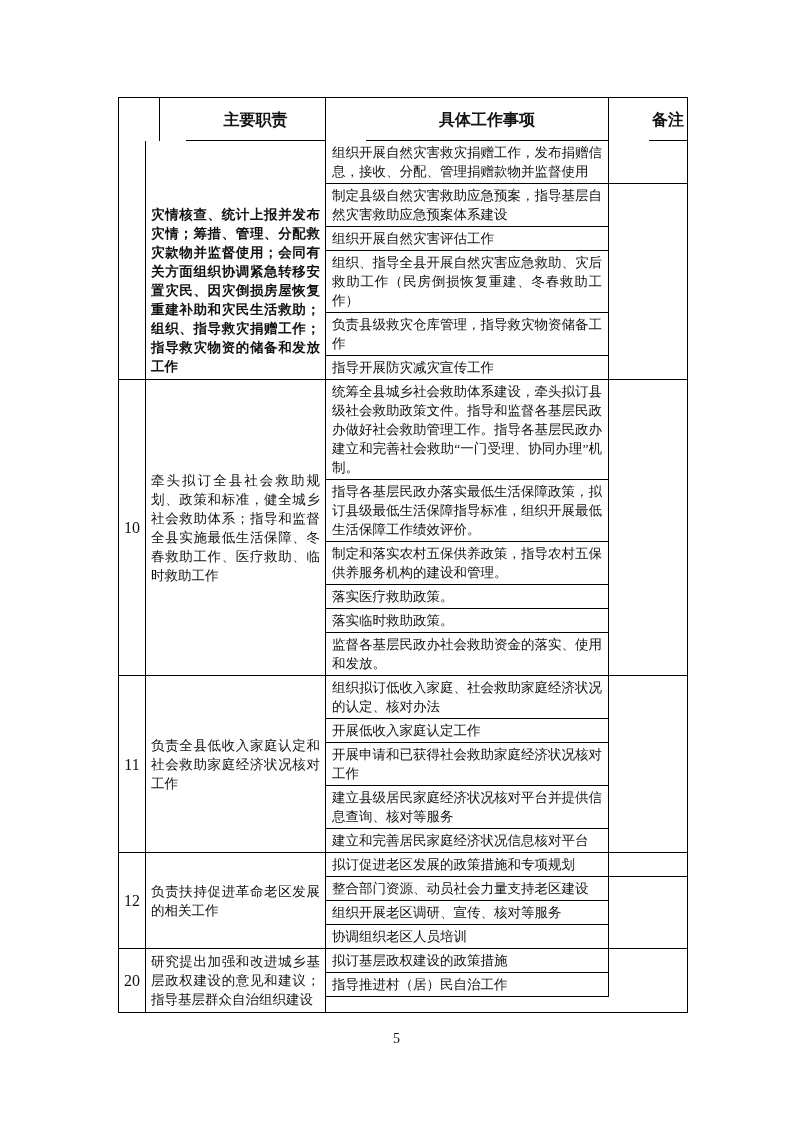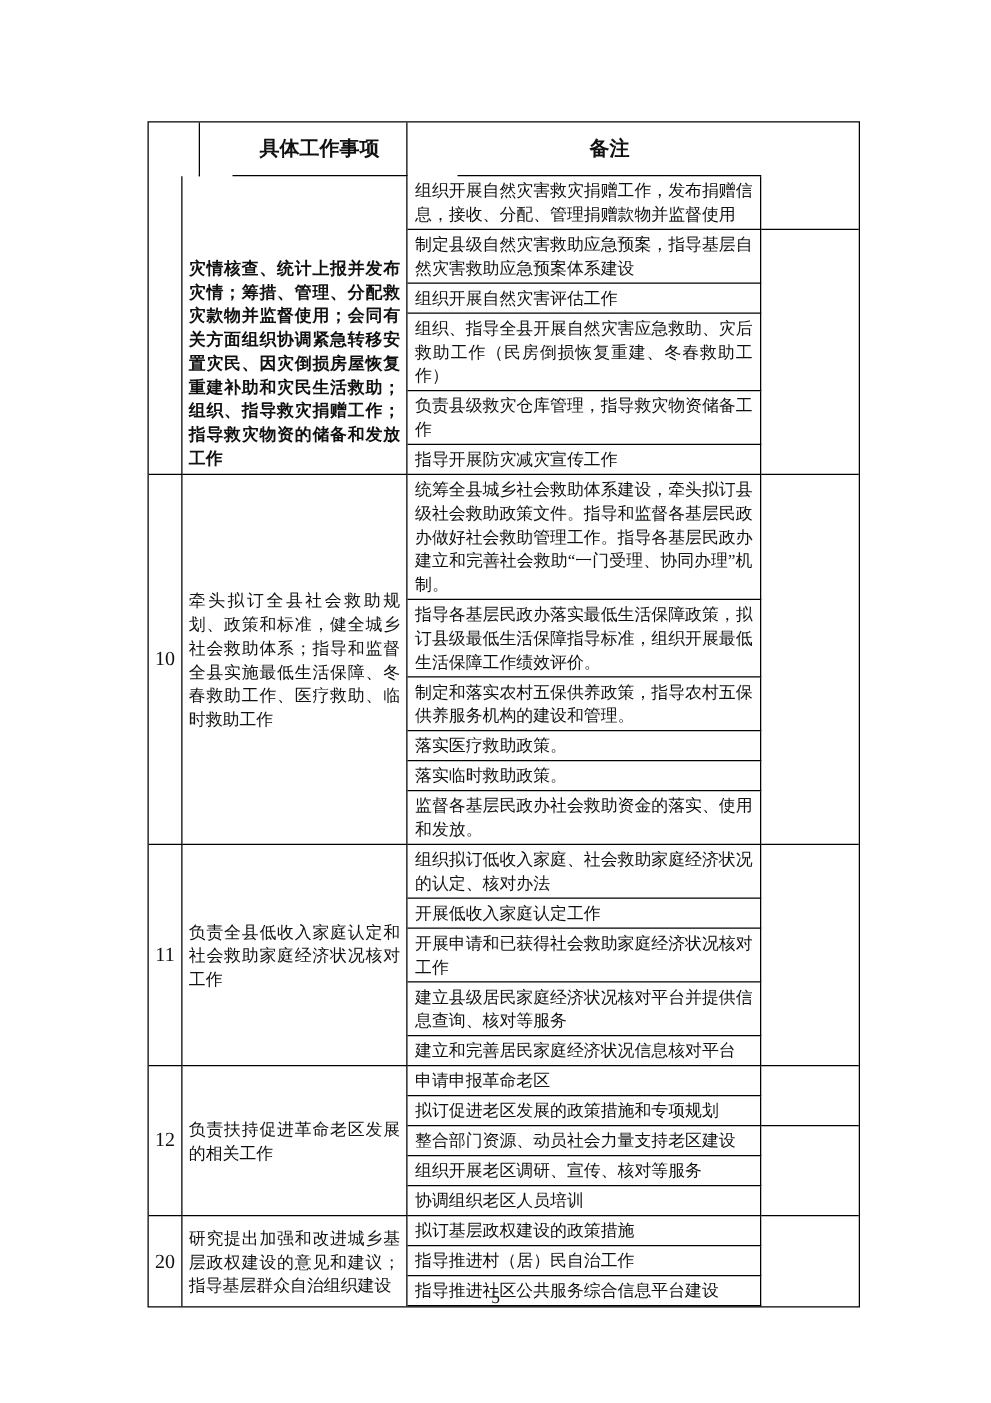--- a/index.html
+++ b/index.html
@@ -67,20 +67,21 @@
   }
 </style>
 </head>
 <body>
 
 <div class="page">
   <div class="doc-table">
 
     <div class="hdr-row">
       <div class="cell hdr-cell seq-hdr">序号</div>
+      <div class="cell hdr-cell">主要职责</div>
       <div class="cell hdr-cell">具体工作事项</div>
       <div class="cell hdr-cell remark-cell">备注</div>
     </div>
 
     <div class="block">
       <div class="cell num-cell" style="grid-column:1;grid-row:1/span 6;"></div>
       <div class="cell duty-cell top" style="grid-column:2;grid-row:1/span 6;">
           <span>灾情核查、统计上报并发布灾情；筹措、管理、分配救灾款物并监督使用；会同有关方面组织协调紧急转移安置灾民、因灾倒损房屋恢复重建补助和灾民生活救助；组织、指导救灾捐赠工作；指导救灾物资的储备和发放工作</span>
         </div>
       <div class="cell item-cell" style="grid-column:3;grid-row:1;">
@@ -152,23 +153,20 @@
           <span>建立和完善居民家庭经济状况信息核对平台</span>
         </div>
       <div class="cell remark-cell" style="grid-column:4;grid-row:1/span 5;"></div>
     </div>
 
     <div class="block">
       <div class="cell num-cell" style="grid-column:1;grid-row:1/span 5;">12</div>
       <div class="cell duty-cell" style="grid-column:2;grid-row:1/span 5;">
           <span>负责扶持促进革命老区发展的相关工作</span>
         </div>
-      <div class="cell item-cell" style="grid-column:3;grid-row:1;">
-          <span>申请申报革命老区</span>
-        </div>
       <div class="cell item-cell" style="grid-column:3;grid-row:2;">
           <span>拟订促进老区发展的政策措施和专项规划</span>
         </div>
       <div class="cell item-cell" style="grid-column:3;grid-row:3;">
           <span>整合部门资源、动员社会力量支持老区建设</span>
         </div>
       <div class="cell item-cell" style="grid-column:3;grid-row:4;">
           <span>组织开展老区调研、宣传、核对等服务</span>
         </div>
       <div class="cell item-cell" style="grid-column:3;grid-row:5;">
@@ -182,22 +180,19 @@
       <div class="cell num-cell no-bb" style="grid-column:1;grid-row:1/span 3;">20</div>
       <div class="cell duty-cell no-bb" style="grid-column:2;grid-row:1/span 3;">
           <span>研究提出加强和改进城乡基层政权建设的意见和建议；指导基层群众自治组织建设</span>
         </div>
       <div class="cell item-cell" style="grid-column:3;grid-row:1;">
           <span>拟订基层政权建设的政策措施</span>
         </div>
       <div class="cell item-cell" style="grid-column:3;grid-row:2;">
           <span>指导推进村（居）民自治工作</span>
         </div>
-      <div class="cell item-cell" style="grid-column:3;grid-row:3;">
-          <span>指导推进社区公共服务综合信息平台建设</span>
-        </div>
       <div class="cell remark-cell no-bb" style="grid-column:4;grid-row:1/span 3;"></div>
     </div>
 
   </div>
 
   <div class="page-number">5</div>
 </div>
 
 </body></html>

